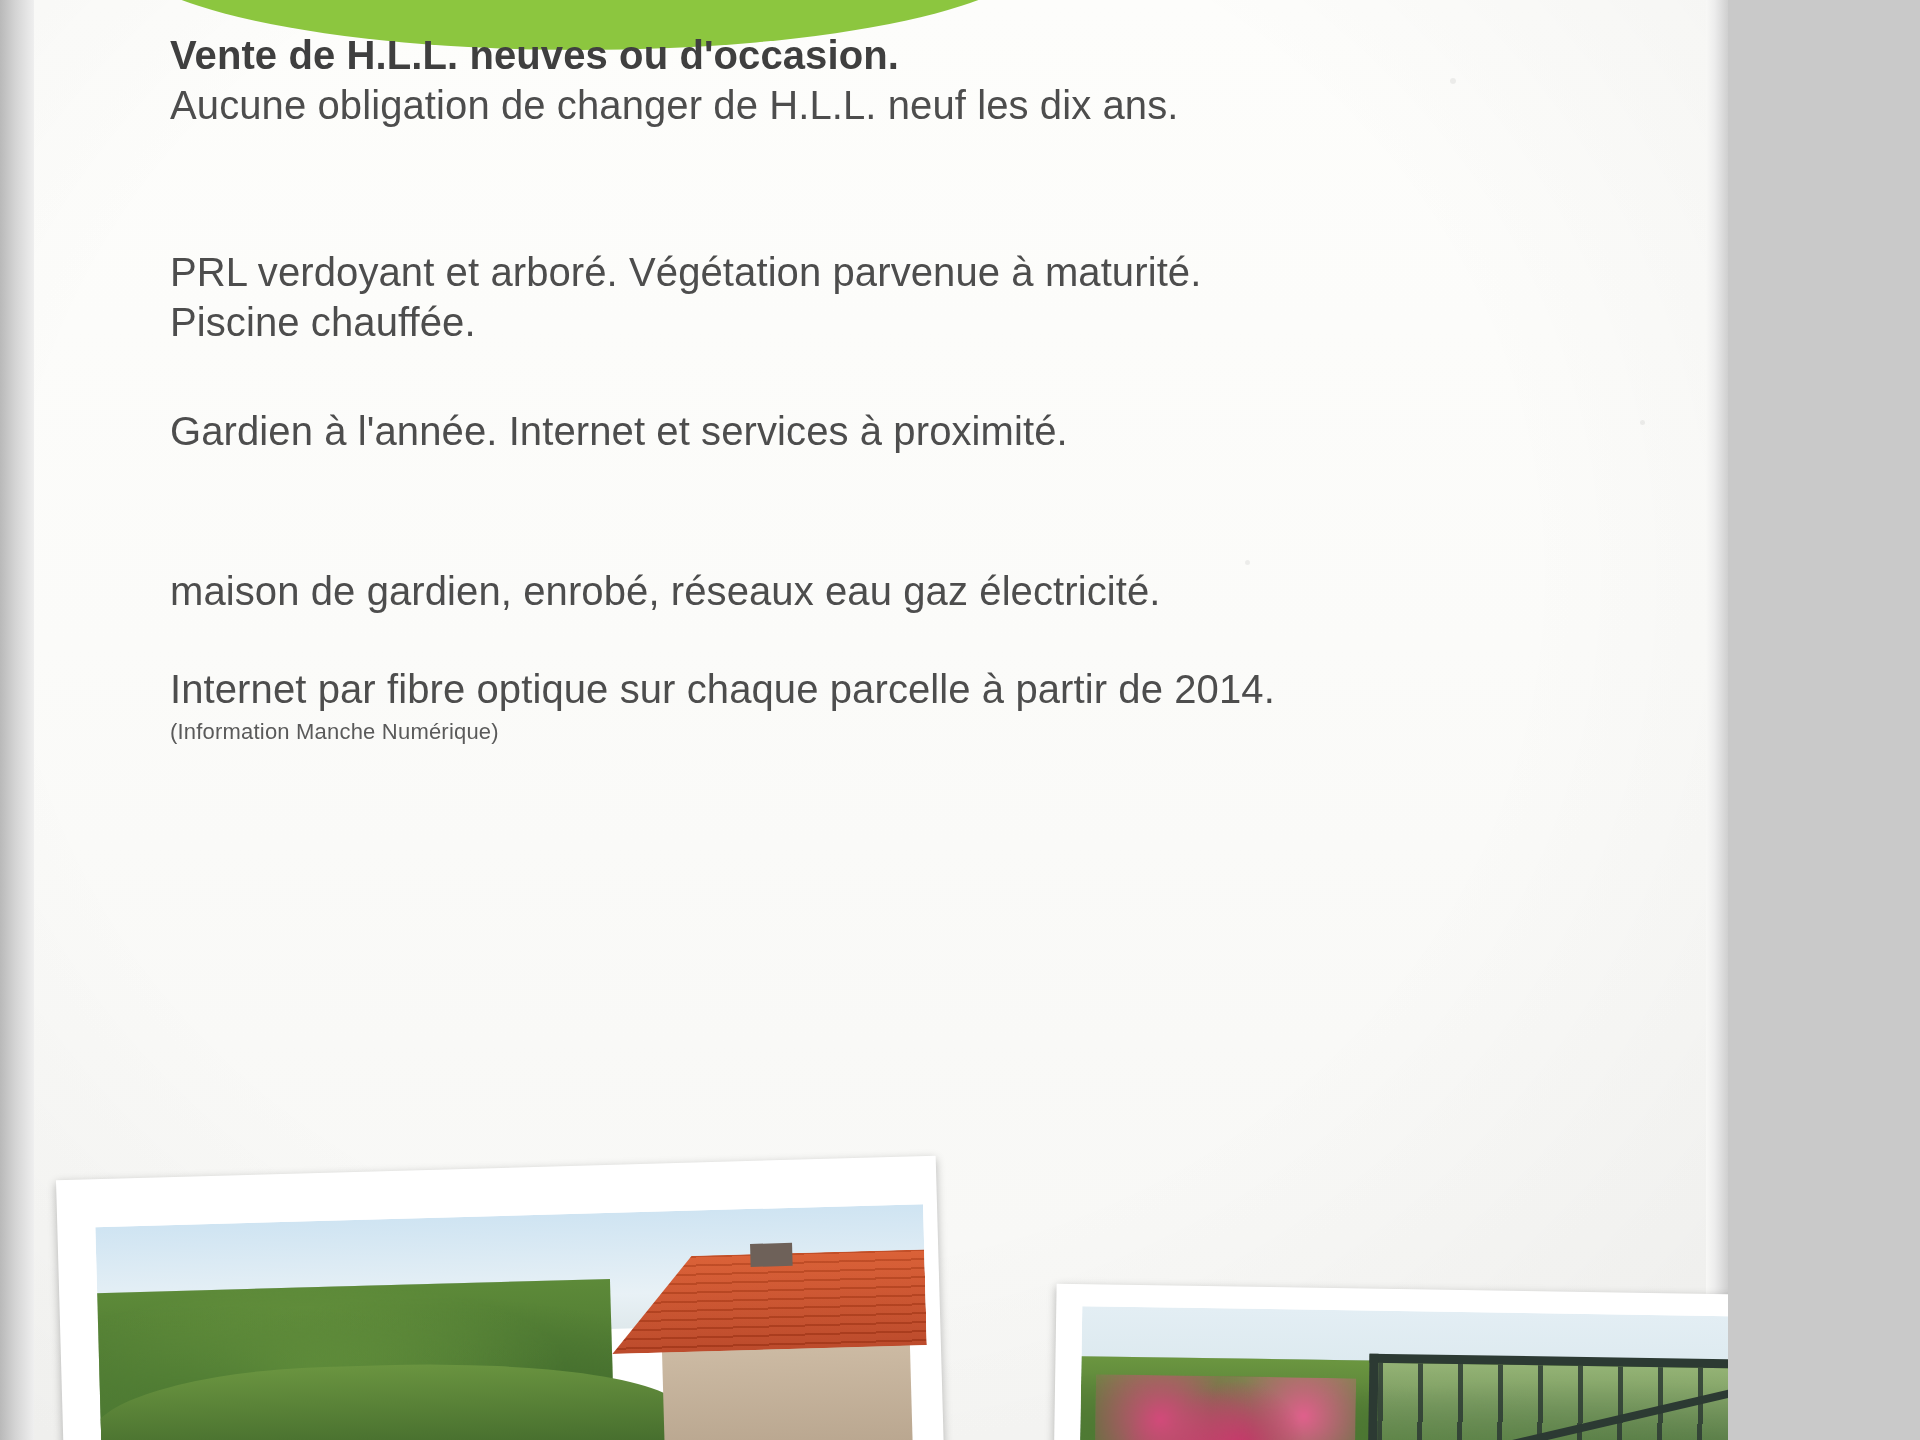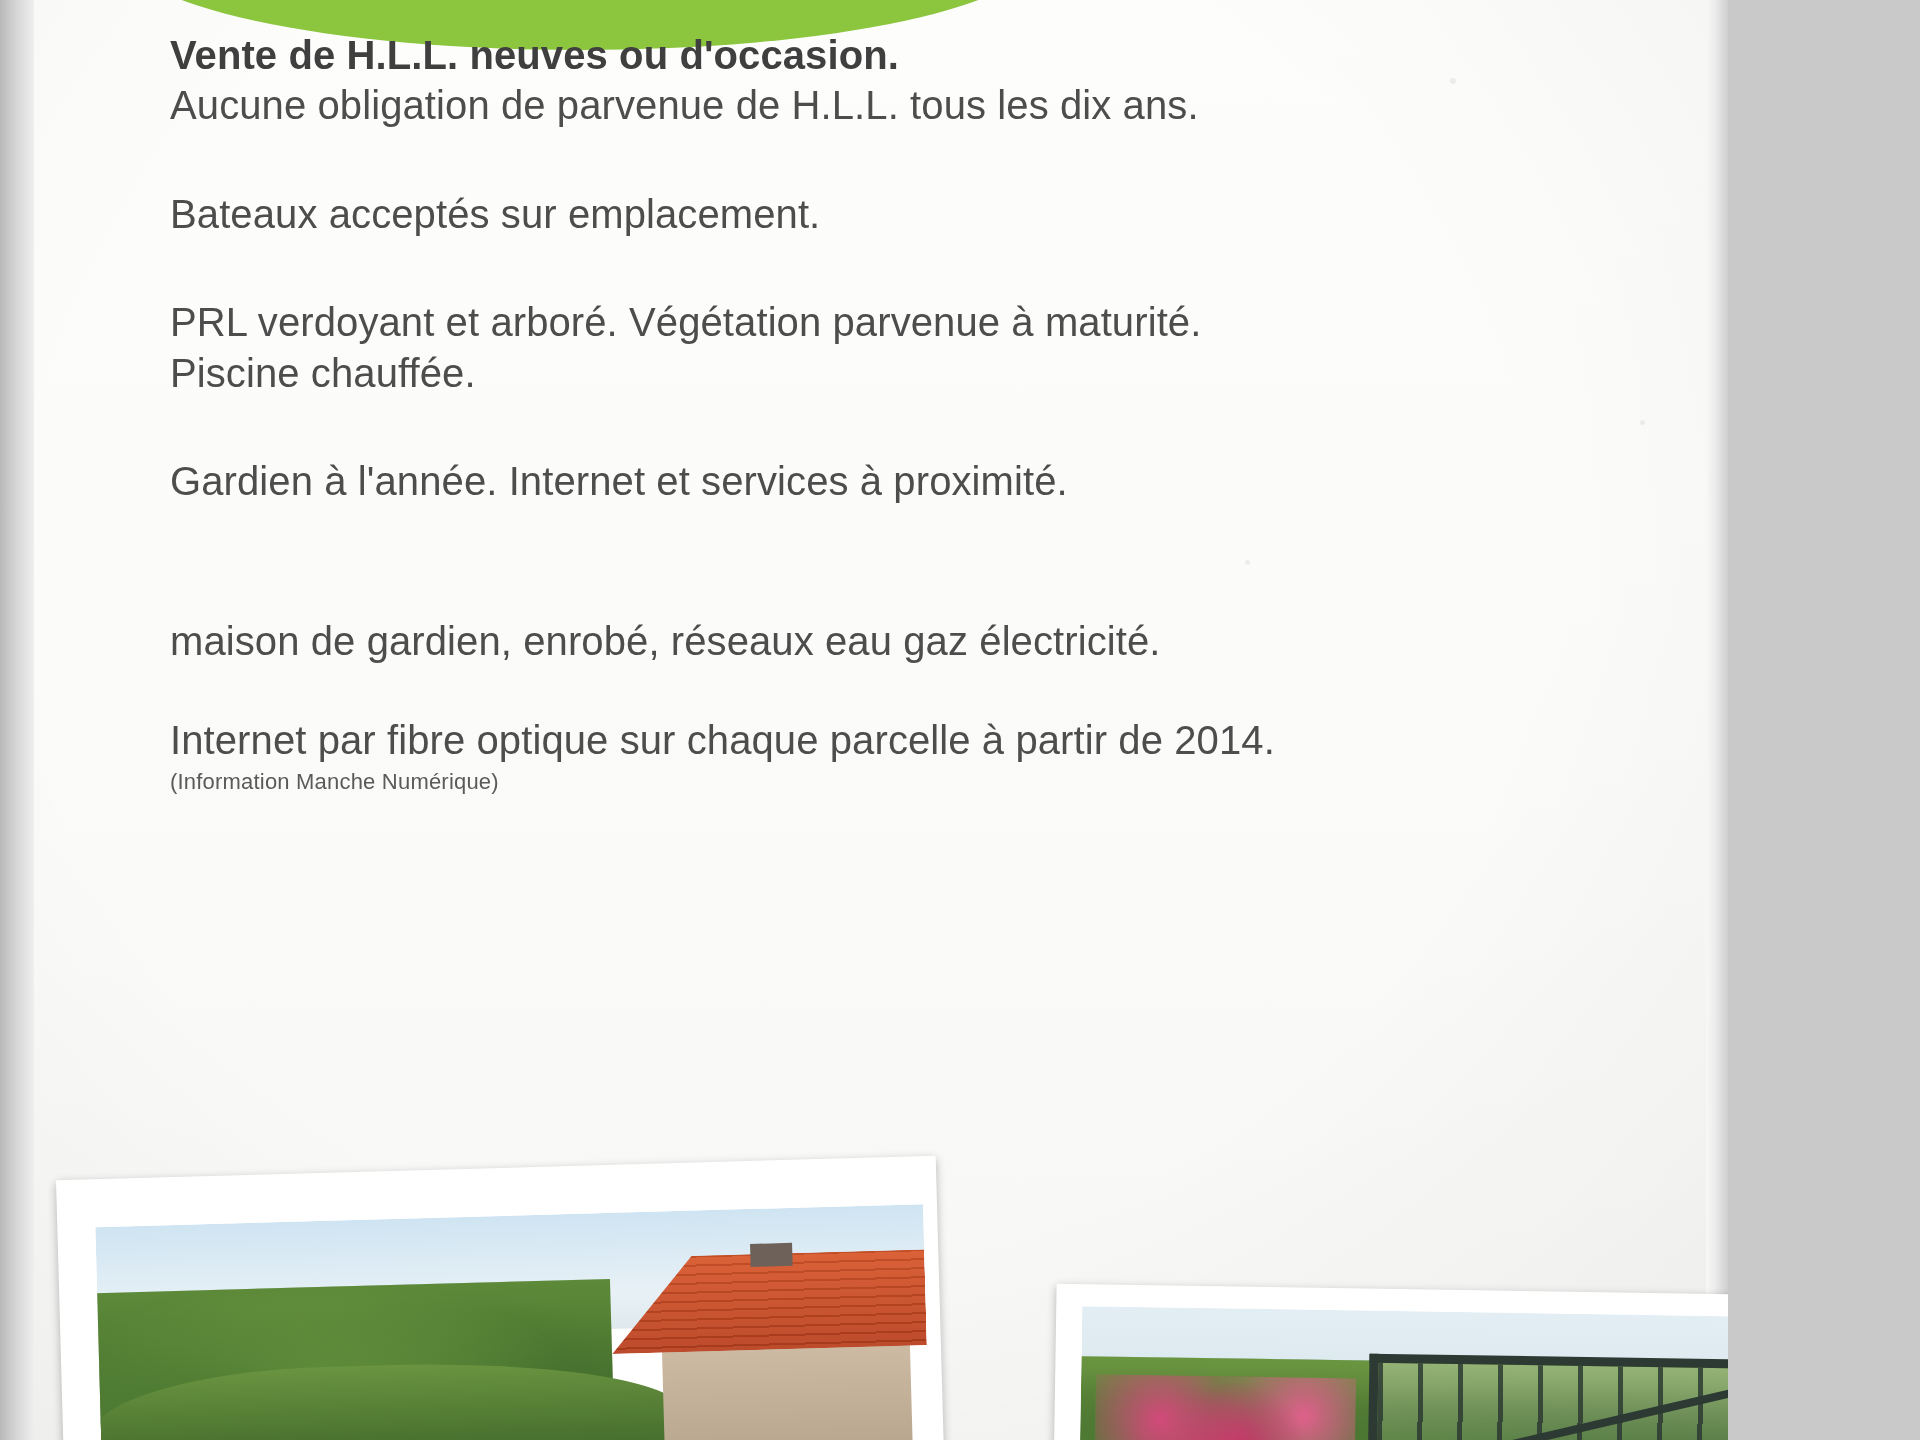--- a/index.html
+++ b/index.html
@@ -272,25 +272,24 @@
   <div class="right-edge"></div>
 
   <div class="green-swash">
     
   </div>
 
   <div class="content">
 
     <p class="line bold">Vente de H.L.L. neuves ou d'occasion.</p>
 
-    <p class="line">Aucune obligation de parvenue de H.L.L. tous les dix ans.</p>
+    <p class="line">Aucune obligation de changer de H.L.L. neuf les dix ans.</p>
 
     <div class="gap-lg"></div>
 
-    <p class="line">Bateaux acceptés sur emplacement.</p>
 
     <div class="gap-lg"></div>
 
     <p class="line">PRL verdoyant et arboré. Végétation parvenue à maturité.</p>
     <p class="line">Piscine chauffée.</p>
 
     <div class="gap-lg"></div>
 
     <p class="line">Gardien à l'année. Internet et services à proximité.</p>
 

